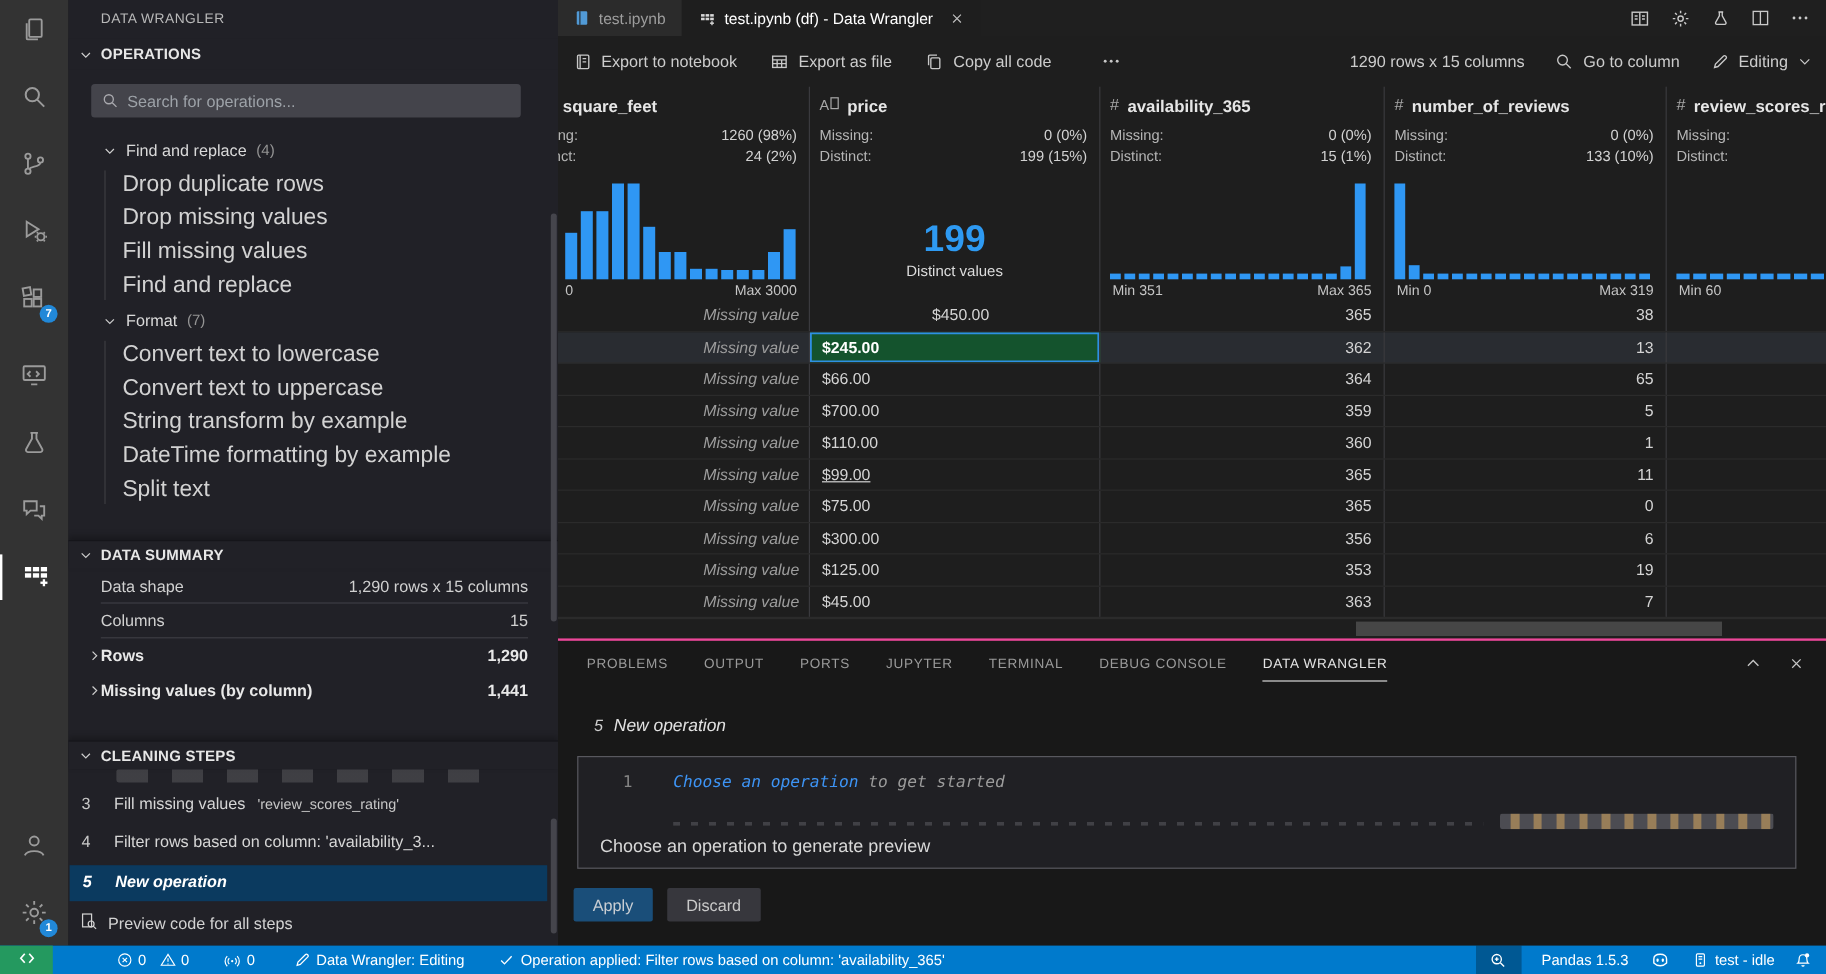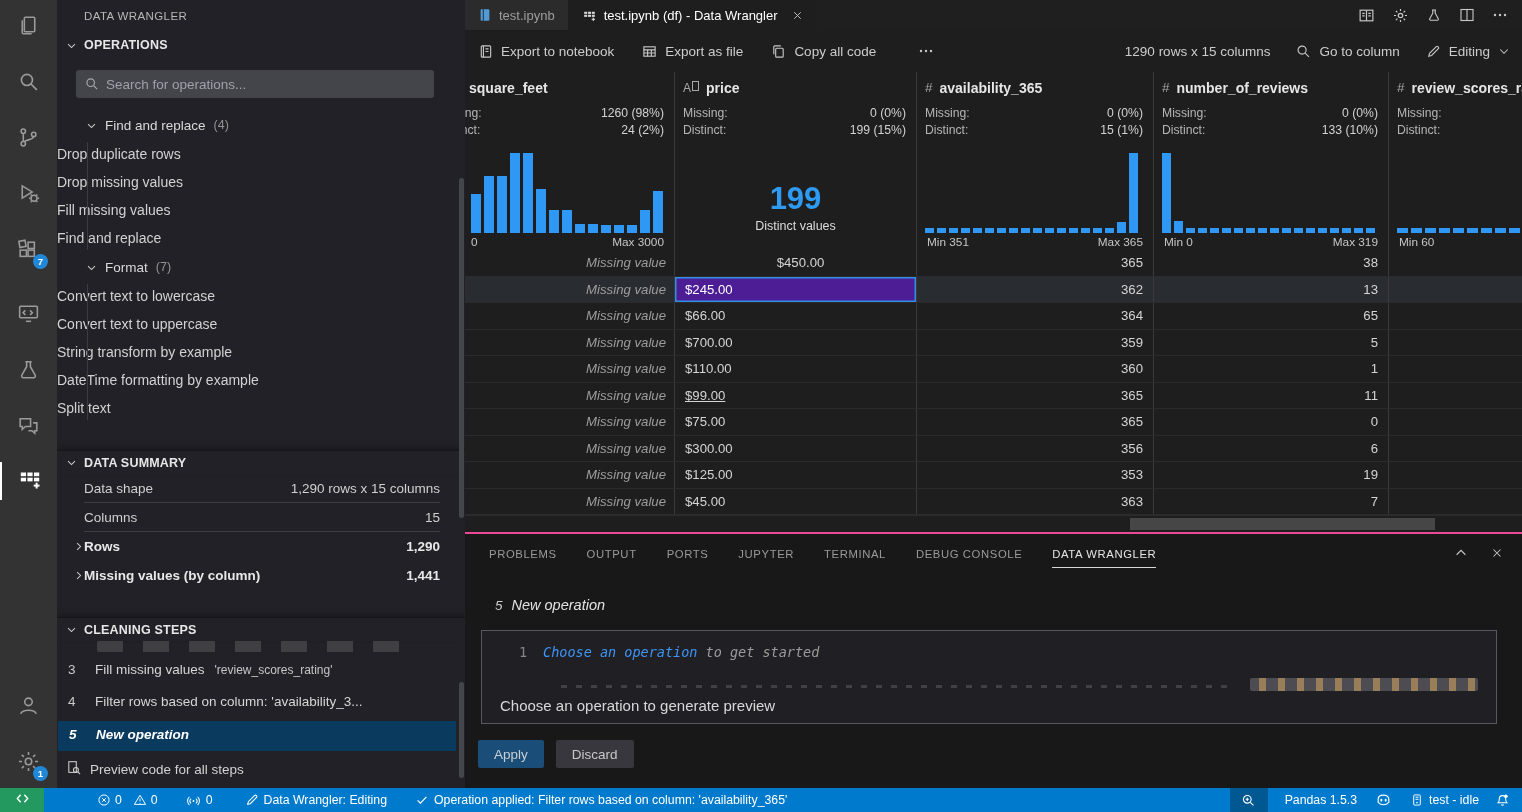--- a/index.html
+++ b/index.html
@@ -28,21 +28,21 @@
     display:flex; align-items:center; padding-left:9px; gap:7px; }
   .searchbox .s-ic { color:#a9a9ae; display:inline-flex; }
   .searchbox input { flex:1; background:transparent; border:none; outline:none; color:#d5d5d5; font-size:13.5px; font-family:inherit; }
   .searchbox input::placeholder { color:#9da2a8; }
 
   #ops-groups { position:absolute; top:110px; left:0; right:8px; height:340px; overflow:hidden; }
   .op-group-header { display:flex; align-items:center; gap:8px; height:30px; padding-left:29px; font-size:13.5px; color:#dadada; cursor:pointer; }
   .g-count { color:#949494; font-size:12.5px; }
   .op-items { position:relative; }
   .op-items::before { content:""; position:absolute; left:30px; top:2px; bottom:2px; width:1px; background:#3c3c42; }
-  .op-item { height:28px; line-height:28px; font-size:14px; color:#d2d2d2; cursor:pointer; white-space:nowrap; }
+  .op-item { height:28px; line-height:28px; padding-left:45px; font-size:19px; color:#d2d2d2; cursor:pointer; white-space:nowrap; }
 
   #summary-rows { position:absolute; top:474px; left:0; right:0; }
   .sum-row { position:relative; height:29px; display:flex; align-items:center; margin:0 25px 0 27px; font-size:13.5px; color:#d0d0d0; }
   .sum-row.div { border-bottom:1px solid #3d3d44; }
   .sum-row.bold { font-weight:bold; color:#e8e8e8; }
   .sum-row .chev-r { position:absolute; left:-11px; }
   .sum-label { flex:1; }
   .sum-value { text-align:right;margin-left:48px; }
 
   #cleaning-steps { position:absolute; top:641px; left:0; right:0; bottom:0; overflow:hidden; }
@@ -94,41 +94,41 @@
   .col-0 .hist { padding-left:42px; }
   .col-0 .axis { padding-left:42px; }
 
   #grid-rows { }
   .grow { display:flex; height:26.5px; border-bottom:1px solid #2b2b2b; }
   .grow.sel-row { background:#292c31; }
   .gcell { flex:none; border-right:1px solid #3a3a3e; font-size:13.2px; color:#d4d4d4; line-height:25.5px; white-space:nowrap; overflow:hidden; cursor:default; }
   .c-missing { text-align:right; padding-right:8px; font-style:italic; color:#9d9d9d; }
   .c-left { padding-left:10px; }
   .c-right { text-align:right; padding-right:10px; }
-  .sel-cell { background:#4c1d95; box-shadow:inset 0 0 0 1.5px #2f8fe4; color:#ffffff; }
+  .sel-cell { background:#14532d; box-shadow:inset 0 0 0 1.5px #2f8fe4; color:#ffffff;font-weight:bold; }
 
   #grid-hscroll { height:17px; position:relative; border-top:1px solid #2b2b2b; }
   #grid-hscroll .thumb { position:absolute; left:665px; top:2px; width:305px; height:12px; background:#464646; }
 
   
   #panel { height:256px; background:#181818; border-top:2px solid #ec4899; position:relative; }
   #panel-tabs { display:flex; align-items:center; gap:30px; height:40px; padding-left:24px; }
   .ptab { font-size:11.3px; letter-spacing:.6px; color:#9a9a9a; cursor:pointer; }
   .ptab span { display:inline-block; padding-bottom:7px; border-bottom:1px solid transparent; transform:translateY(4px); }
   .ptab.active { color:#e4e4e4; }
   .ptab.active span { border-bottom-color:#d7d7d7; }
   .panel-actions { position:absolute; right:18px; top:12px; display:flex; gap:22px; color:#c5c5c5; }
   .panel-actions span { display:inline-flex; cursor:pointer; }
   .step-title { position:absolute; top:63px; left:30px; display:flex; align-items:baseline; gap:9px; font-style:italic; }
   .step-num { font-size:13.5px; color:#cfcfcf; }
   .step-label { font-size:14.5px; color:#e2e2e2; }
   #codebox { position:absolute; left:16px; top:96px; width:1016px; height:94px; background:#202024; border:1px solid #58585e; }
   .code-line { padding:13px 0 0 37px; display:flex; font-family:"DejaVu Sans Mono","Liberation Mono",monospace; font-size:13.5px; }
   .ln { width:20px; color:#858585; }
-  .code { margin-left:4px; font-style:italic;text-align:right; }
+  .code { margin-left:22px; font-style:italic;text-align:right; }
   .code .hl { color:#3d94f5; }
   .code .rest { color:#9b9b9b; }
   .ghost-line { position:absolute; left:79px; right:260px; top:54px; height:3px; opacity:.6;
     background:repeating-linear-gradient(90deg,#56565c 0 6px, transparent 6px 15px); }
   .ghost-chip { position:absolute; right:18px; top:47px; width:228px; height:13px; background:#4c4c52; border-radius:2px;
     background-image:repeating-linear-gradient(90deg, rgba(193,152,92,.65) 0 7px, transparent 7px 19px); background-position:28px 0; }
   .hint { position:absolute; left:18px; bottom:9px; font-size:15px; color:#d8d8d8; }
   .panel-buttons { position:absolute; top:206px; left:13px; display:flex; gap:12px; }
   .btn { height:28px; border:none; border-radius:2px; font-size:13.5px; font-family:inherit; cursor:pointer; padding:0 16px; }
   .btn-apply { background:#1a4e79; color:#c9ced3; }

